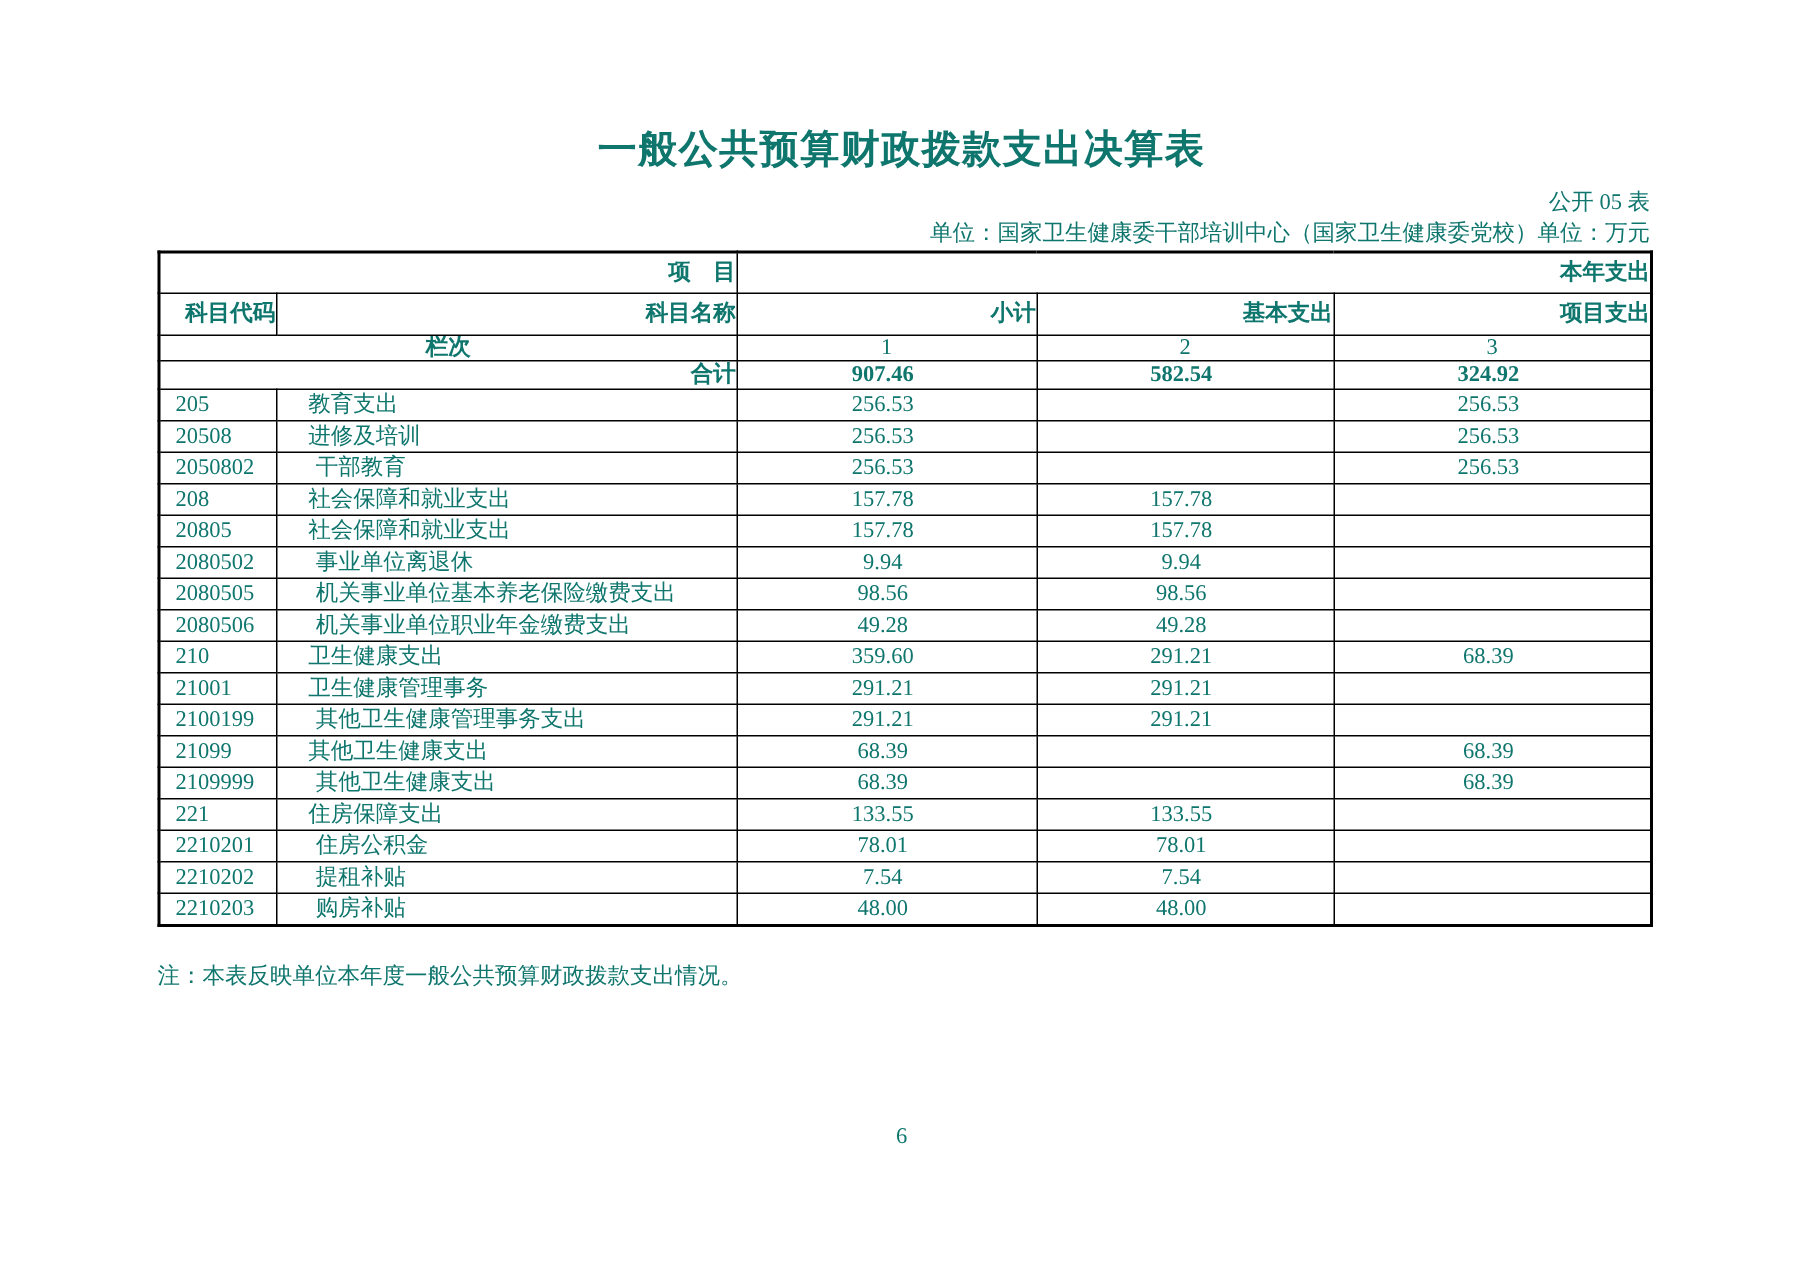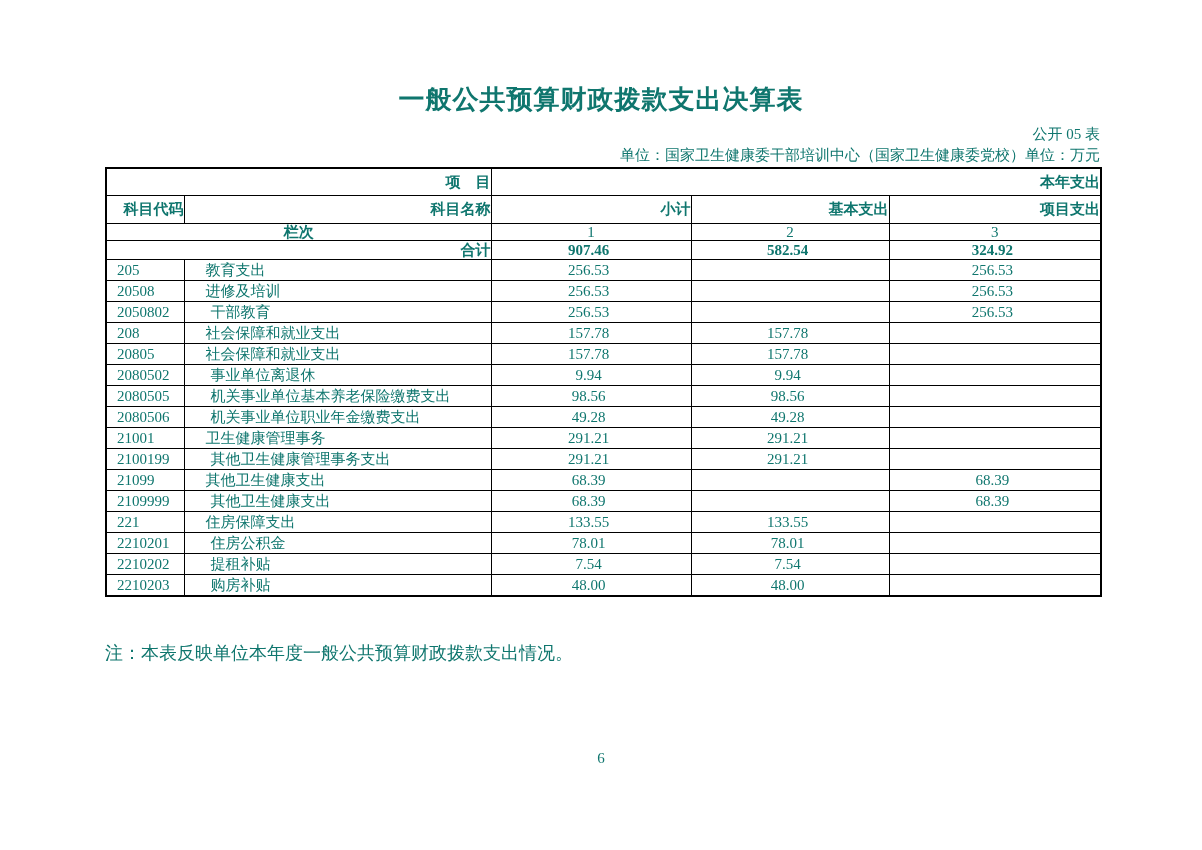--- a/index.html
+++ b/index.html
@@ -76,21 +76,21 @@
   }
   td.code { text-align: left; padding-left: 10px; }
   td.name { text-align: left; padding-left: 21px; }
   td.name.indent { padding-left: 26px; }
   td.num { text-align: center; padding-right: 5px; }
   .footnote {
     position: absolute;
     top: 641px;
     left: 105px;
     width: 995px;
-    font-size: 18px;
+    font-size: 15px;
     text-align: left;
   }
   .page-number {
     position: absolute;
     top: 750px;
     left: 0;
     width: 1202px;
     text-align: center;
     font-size: 15px;
   }
@@ -193,20 +193,27 @@
           <td class="num"></td>
         </tr>
         <tr class="data-row">
           <td class="code">2080506</td>
           <td class="name indent">机关事业单位职业年金缴费支出</td>
           <td class="num">49.28</td>
           <td class="num">49.28</td>
           <td class="num"></td>
         </tr>
         <tr class="data-row">
+          <td class="code">210</td>
+          <td class="name">卫生健康支出</td>
+          <td class="num">359.60</td>
+          <td class="num">291.21</td>
+          <td class="num">68.39</td>
+        </tr>
+        <tr class="data-row">
           <td class="code">21001</td>
           <td class="name">卫生健康管理事务</td>
           <td class="num">291.21</td>
           <td class="num">291.21</td>
           <td class="num"></td>
         </tr>
         <tr class="data-row">
           <td class="code">2100199</td>
           <td class="name indent">其他卫生健康管理事务支出</td>
           <td class="num">291.21</td>

